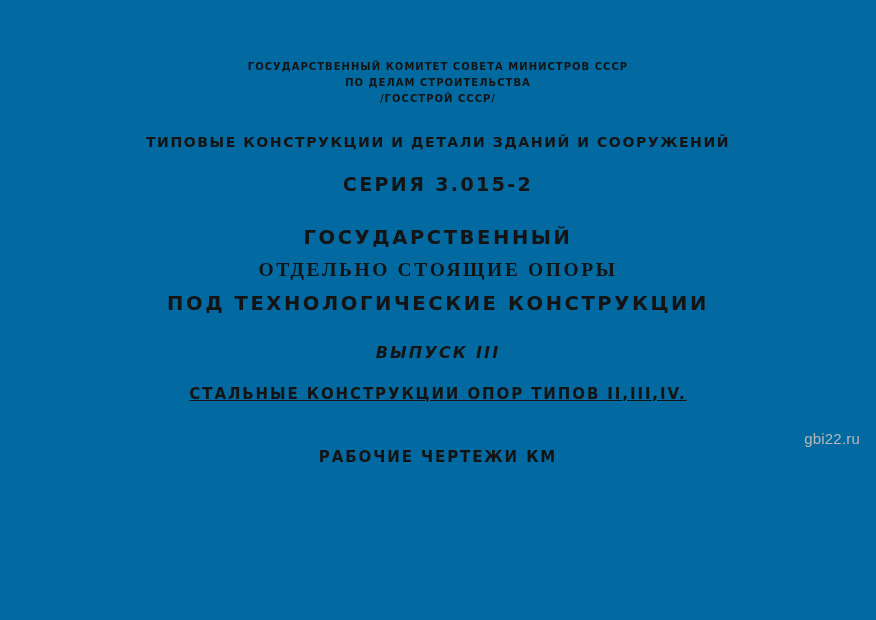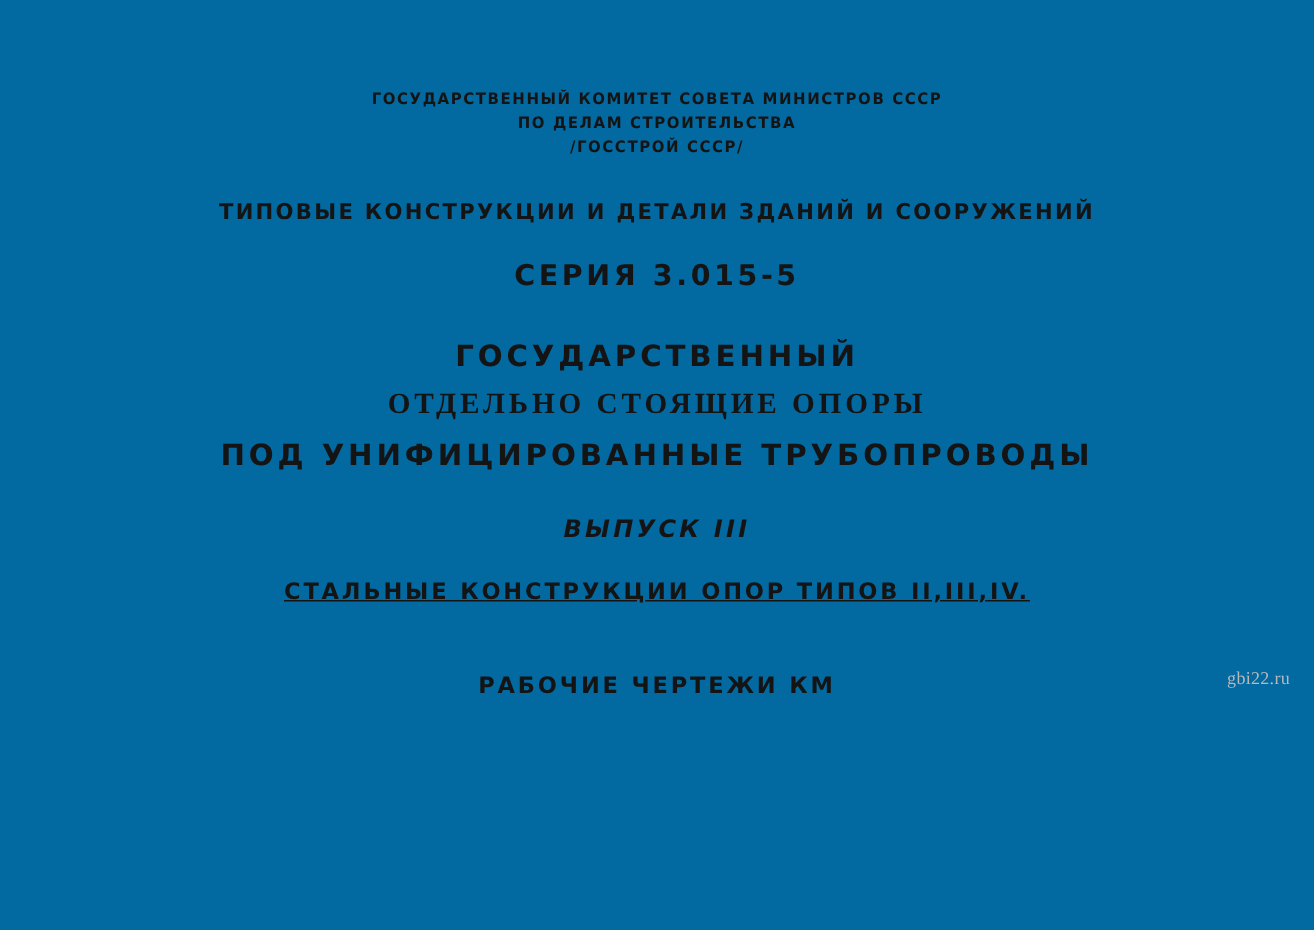--- a/index.html
+++ b/index.html
@@ -79,44 +79,44 @@
     font-size: 15px;
     letter-spacing: 1.9px;
   }
   .sub1 { top: 385px; text-decoration: underline; }
   .sub2 { top: 418px; margin-top: 30px; }
 
   
   .watermark {
     position: absolute;
     right: 16px;
-    top: 445px;
-    font-family: Liberation Serif, serif;
-    font-size: 12px;
+    top: 430px;
+    font-family: Liberation Sans, sans-serif;
+    font-size: 15px;
     font-weight: normal;
     letter-spacing: 0.2px;
     color: #b9b9b9;
   }
 </style>
 </head>
 <body>
 
 <div class="page">
 
   <div class="line hdr hdr1">ГОСУДАРСТВЕННЫЙ КОМИТЕТ СОВЕТА МИНИСТРОВ СССР</div>
   <div class="line hdr hdr2">ПО ДЕЛАМ СТРОИТЕЛЬСТВА</div>
   <div class="line hdr hdr3">/ГОССТРОЙ СССР/</div>
 
   <div class="line series-kind">ТИПОВЫЕ КОНСТРУКЦИИ И ДЕТАЛИ ЗДАНИЙ И СООРУЖЕНИЙ</div>
 
-  <div class="line series-no">СЕРИЯ 3.015-5</div>
+  <div class="line series-no">СЕРИЯ 3.015-2</div>
 
   <div class="line title title1">ГОСУДАРСТВЕННЫЙ</div>
   <div class="line title title2">ОТДЕЛЬНО СТОЯЩИЕ ОПОРЫ</div>
-  <div class="line title title3">ПОД УНИФИЦИРОВАННЫЕ ТРУБОПРОВОДЫ</div>
+  <div class="line title title3">ПОД ТЕХНОЛОГИЧЕСКИЕ КОНСТРУКЦИИ</div>
 
   <div class="line issue">ВЫПУСК III</div>
 
   <div class="line sub sub1">СТАЛЬНЫЕ КОНСТРУКЦИИ ОПОР ТИПОВ  II,III,IV.</div>
   <div class="line sub sub2">РАБОЧИЕ ЧЕРТЕЖИ КМ</div>
 
   <div class="watermark">gbi22.ru</div>
 
 </div>
 

